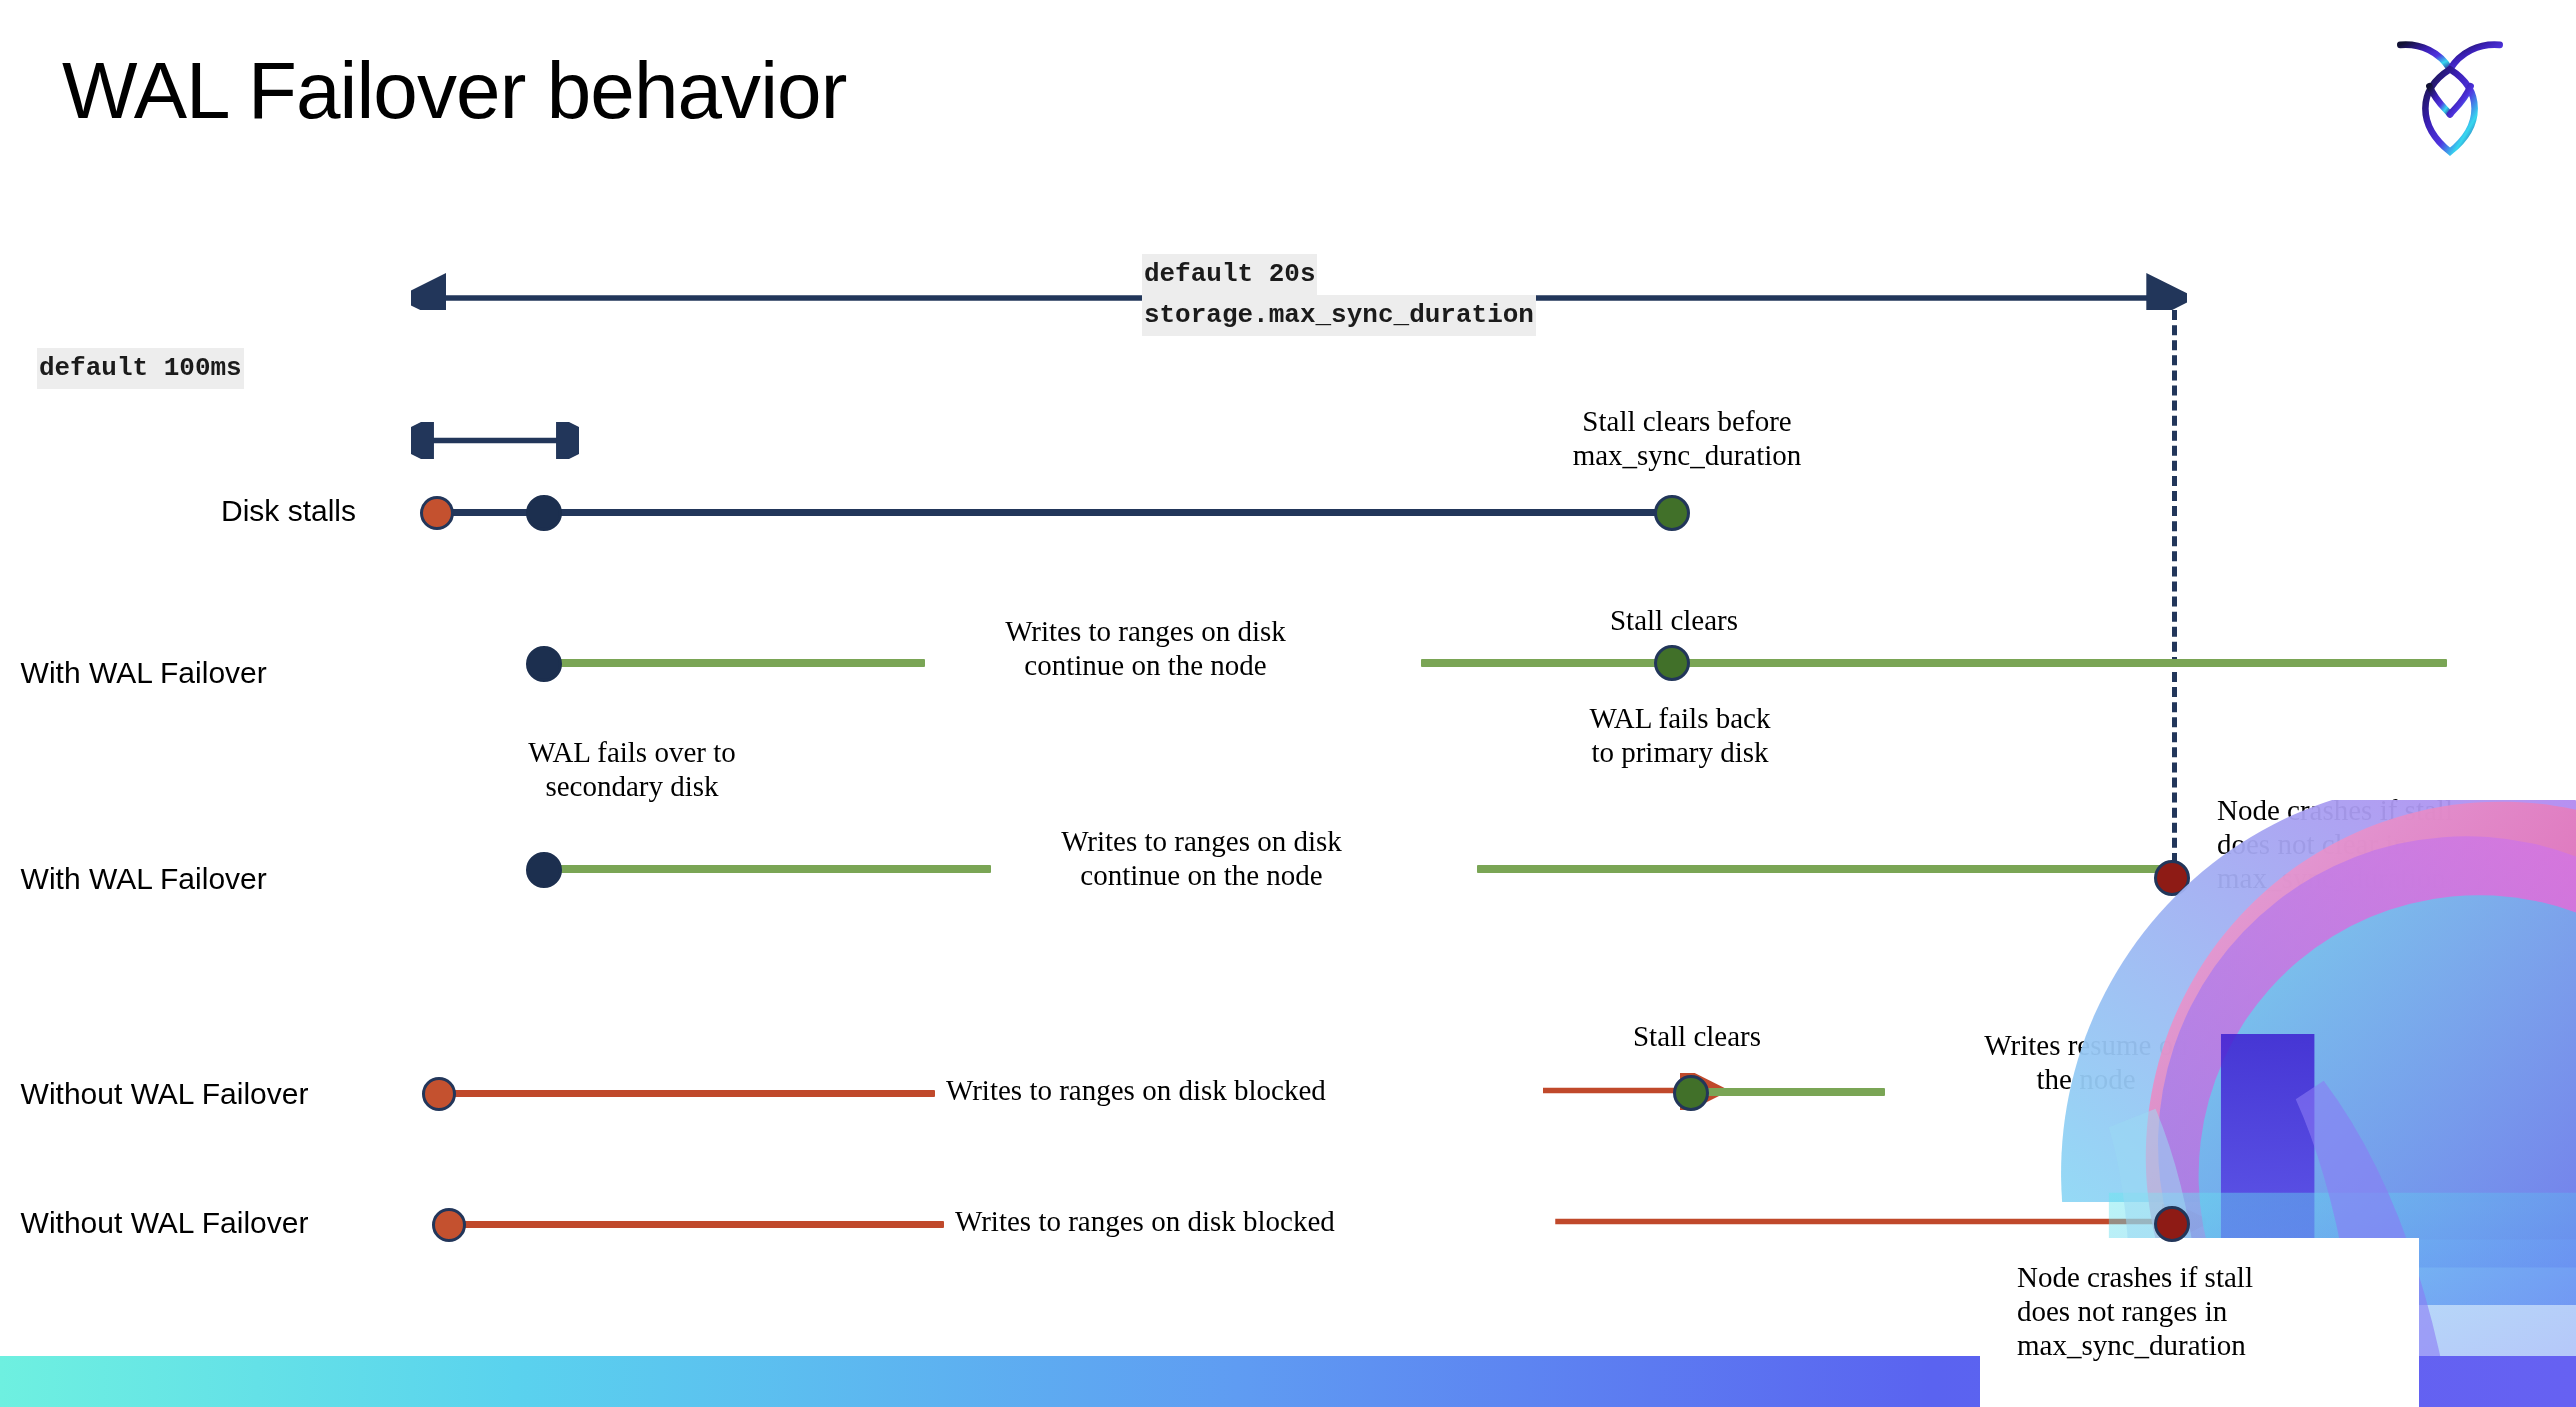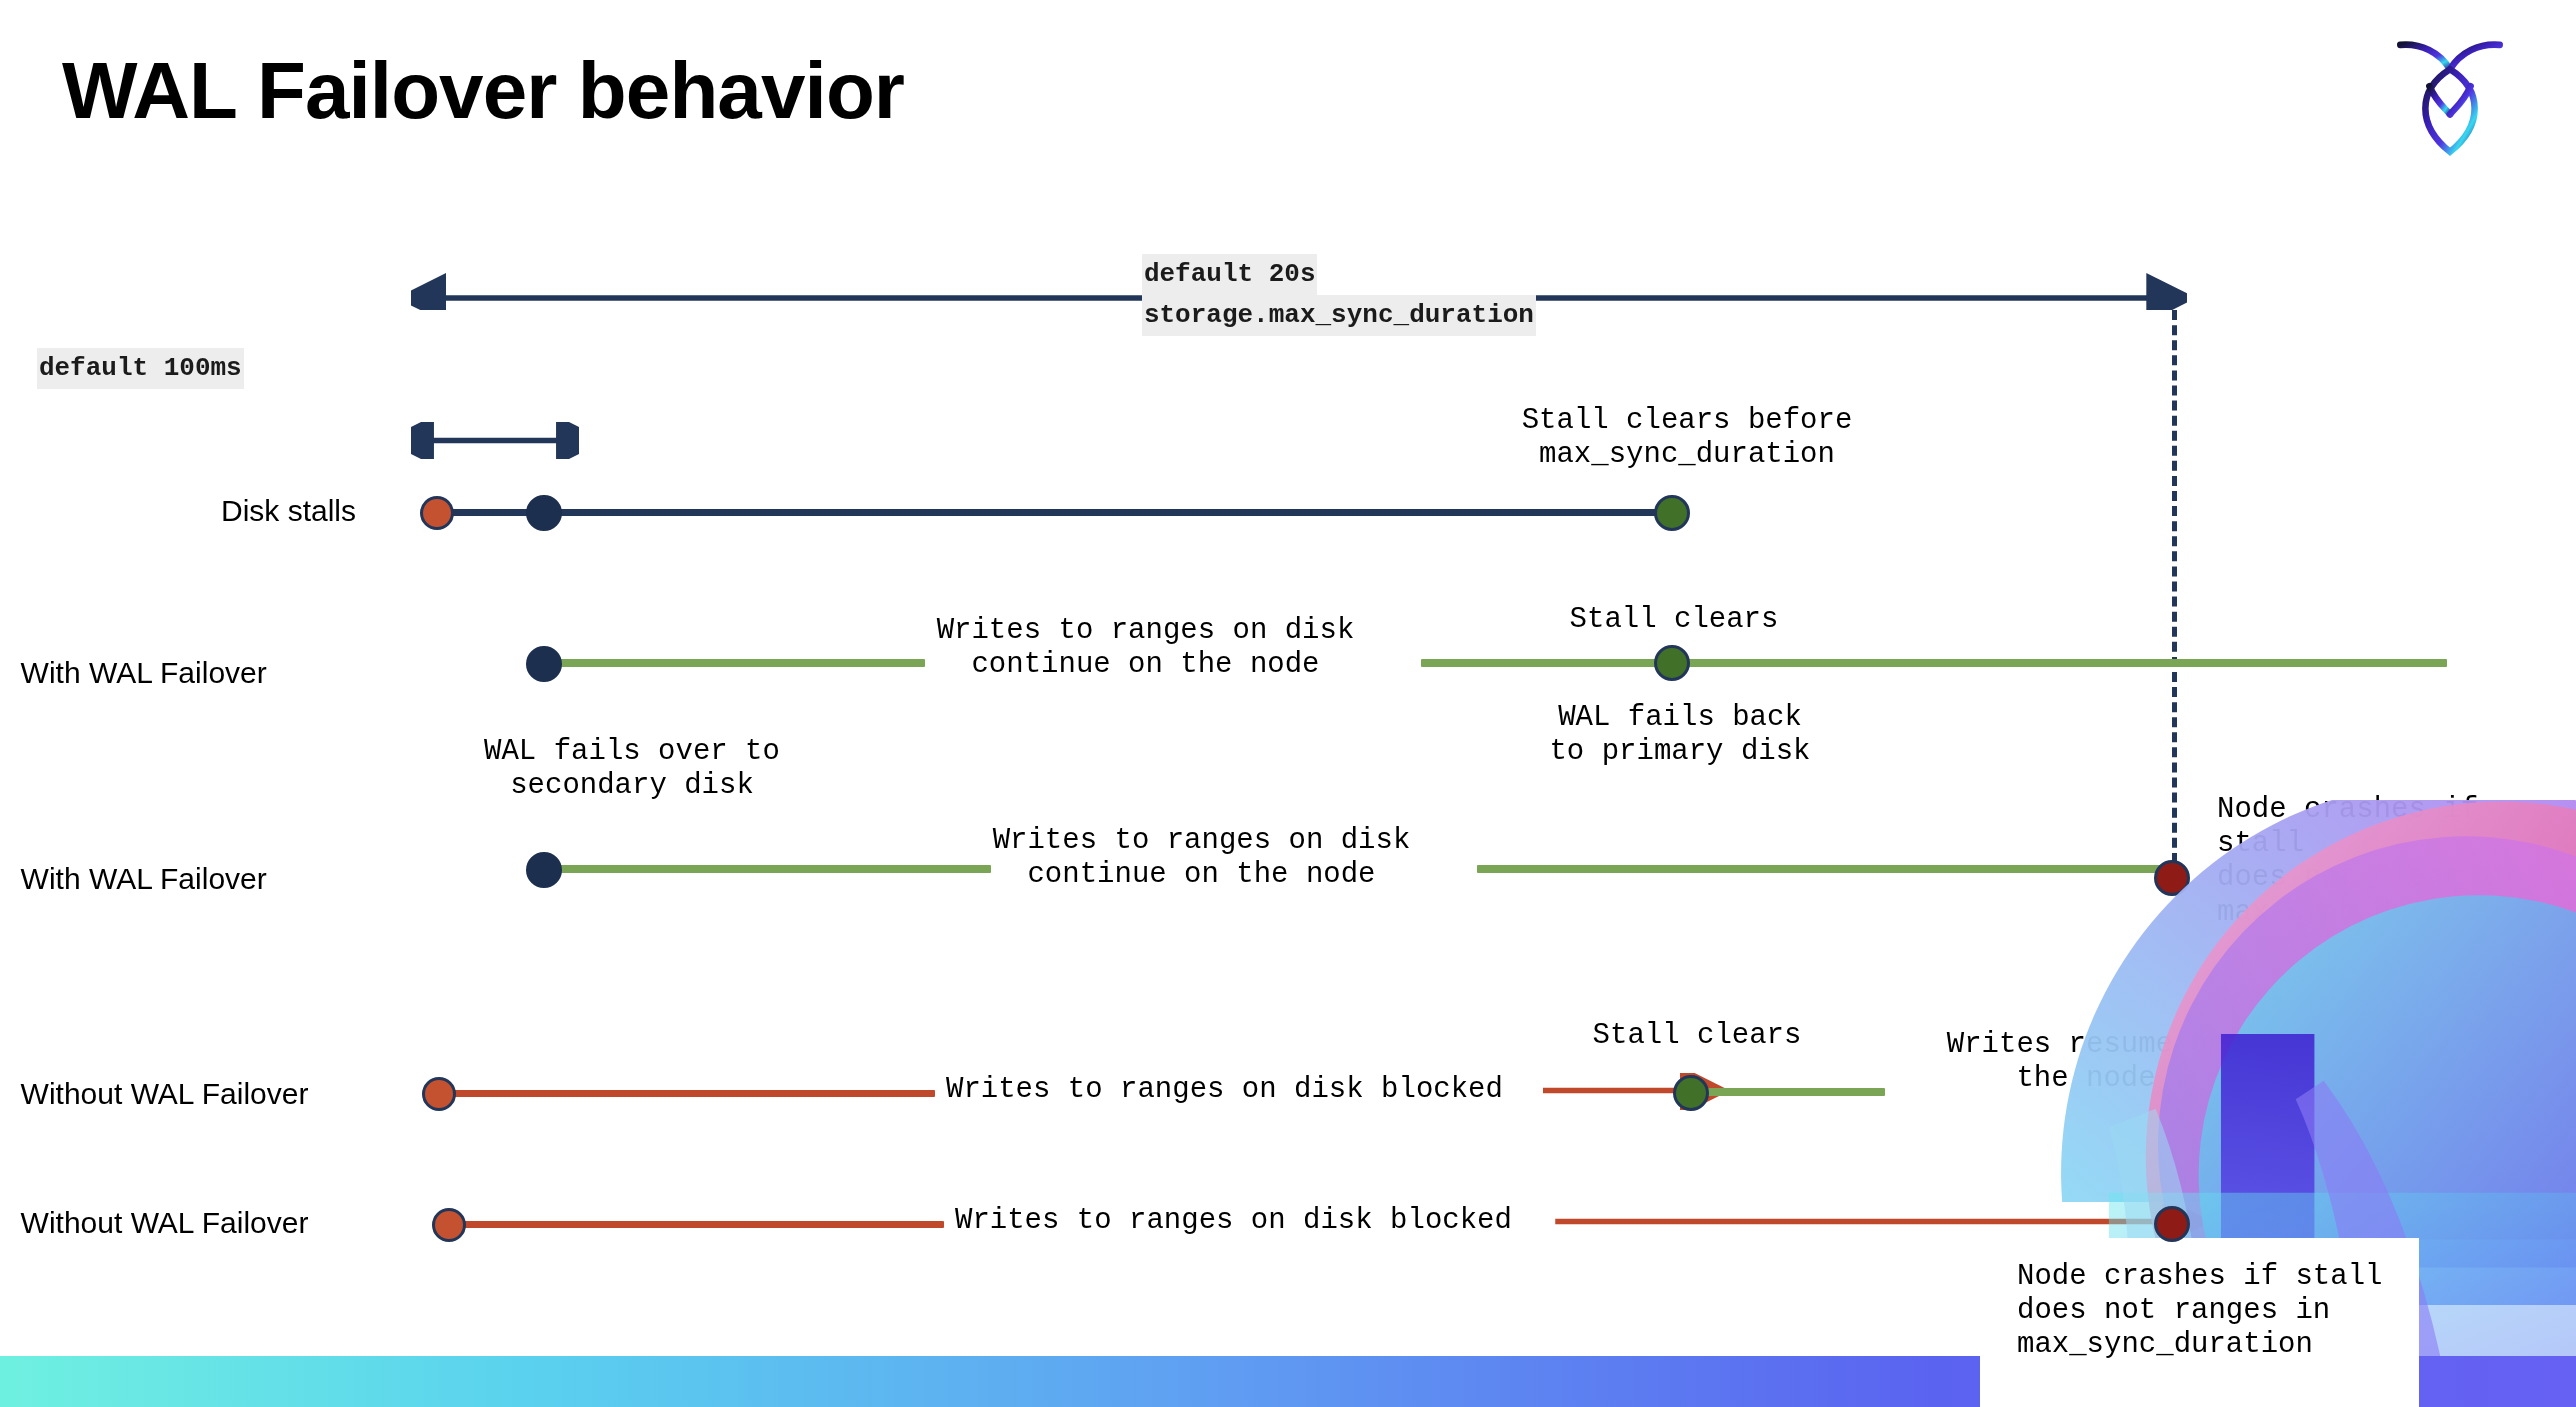--- a/index.html
+++ b/index.html
@@ -15,39 +15,39 @@
     font-family: "Liberation Sans", sans-serif;
     color: #000000;
   }
 
   
   #slide-title {
     position: absolute;
     left: 62px;
     top: 45px;
     font-size: 80px;
-    font-weight: bold;
+    font-weight: normal;
     letter-spacing: -0.9px;
     color: #000000;
     white-space: nowrap;
   }
 
   
   #brand-logo {
     position: absolute;
     right: 65px;
     top: 28px;
     width: 122px;
     height: 136px;
   }
 
   
   .note {
     position: absolute;
-    font-family: Liberation Mono, monospace;
+    font-family: Liberation Serif, serif;
     font-size: 29px;
     line-height: 1.18;
     color: #000000;
     white-space: pre-line;
   }
   .note.center { text-align: center; }
   .note.left   { text-align: left; }
 
   .row-label {
     position: absolute;

